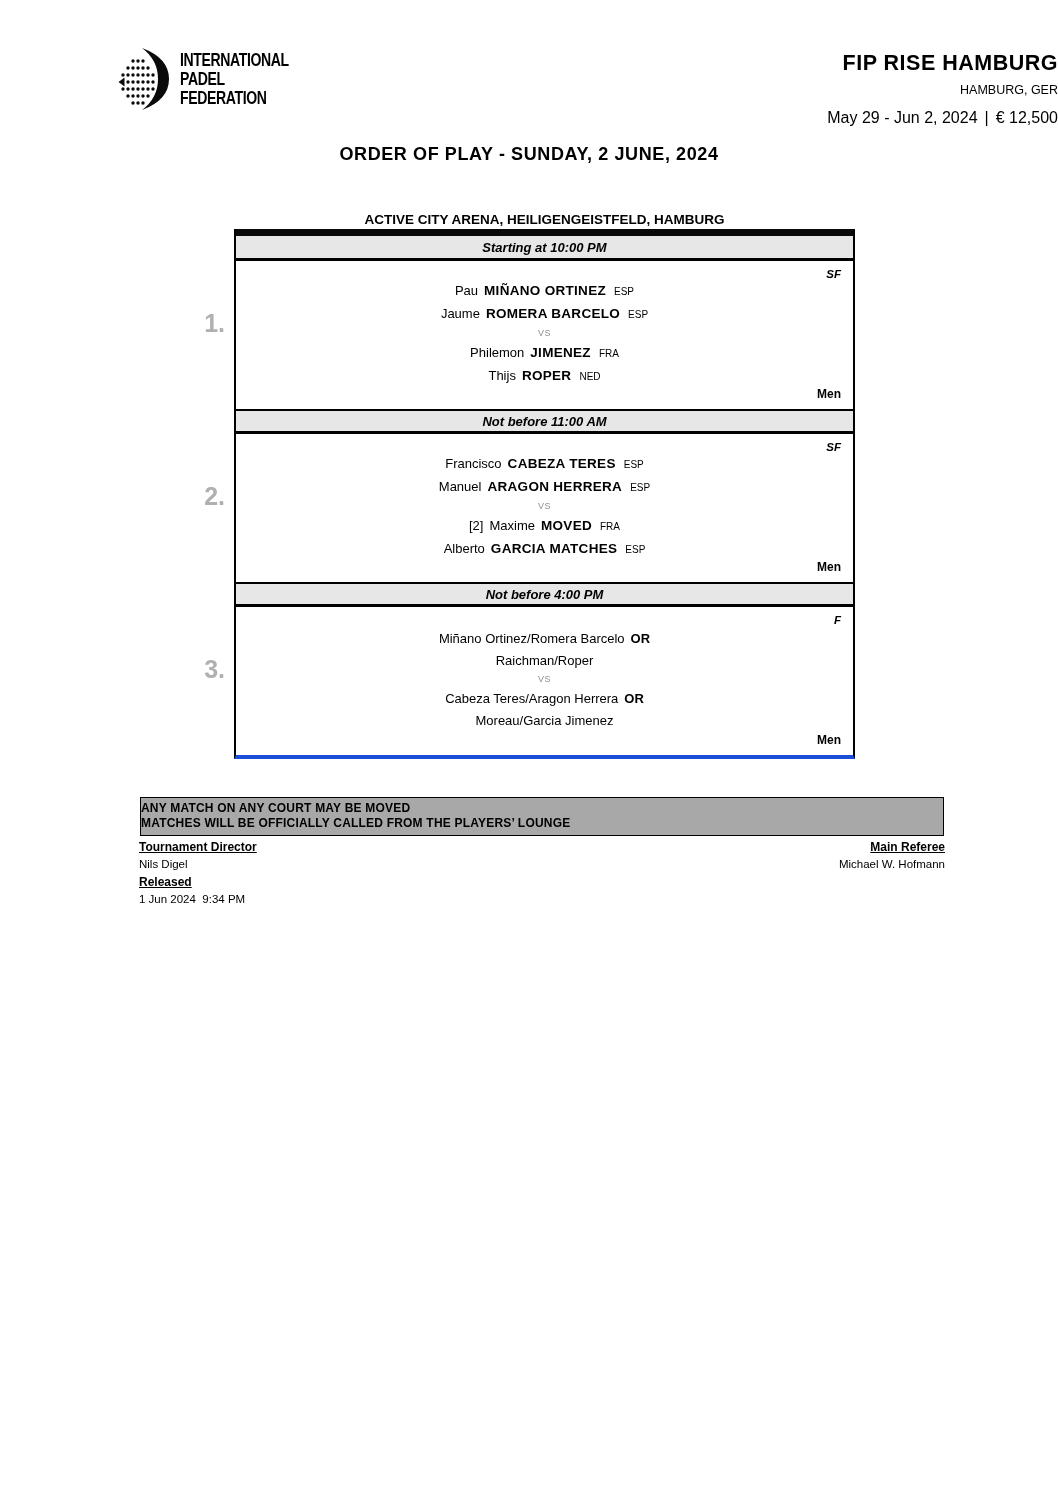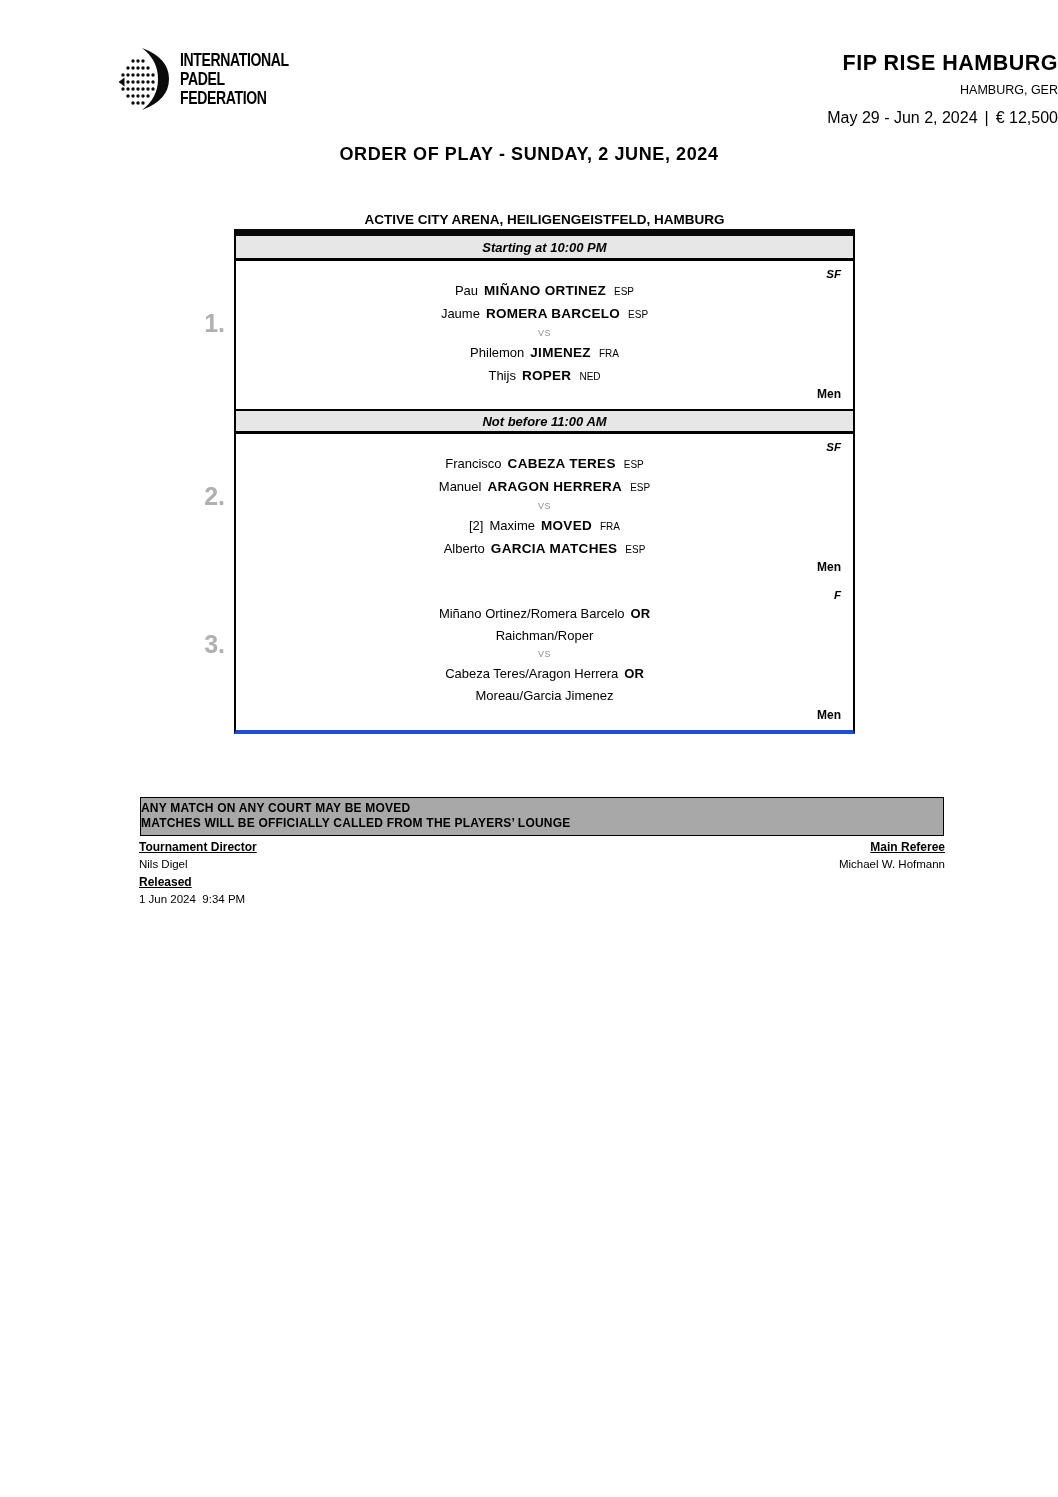--- a/index.html
+++ b/index.html
@@ -255,20 +255,21 @@
 
           <span class="p-first">Alberto</span>
           <span class="p-last">GARCIA MATCHES</span>
           <span class="p-country">ESP</span>
 
         </div>
       </div>
       <div class="category">Men</div>
     </div>
 
+    <div class="band mid">Not before 4:00 PM</div>
     <div class="mbody">
       <div class="match-number">3.</div>
       <div class="round">F</div>
       <div class="players">
         <div class="prow">
 
           <span class="p-first">Miñano Ortinez/Romera Barcelo</span>
 
           <span class="p-or">OR</span>
         </div>

